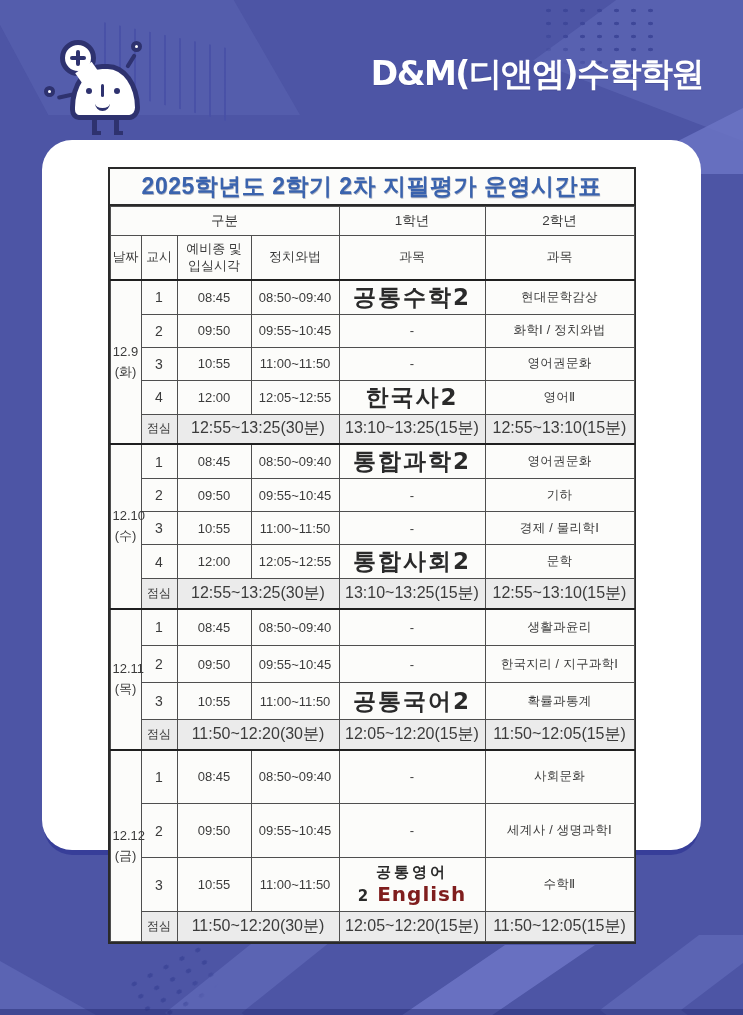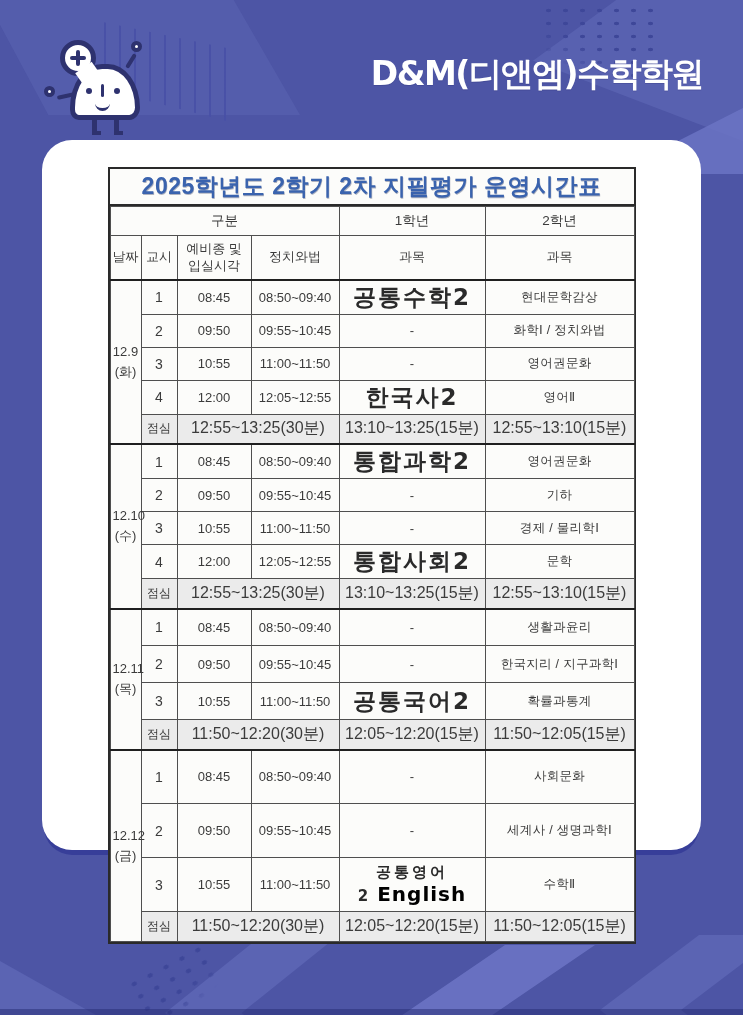--- a/index.html
+++ b/index.html
@@ -97,21 +97,21 @@
   .day-first td { border-top:2px solid #1f1f1f; }
   .date-cell { font-size:13px; line-height:1.55; background:#fcfcfa;margin-left:14px; }
   .num-cell { font-size:14px; }
   .g2 { font-size:12.5px; letter-spacing:.3px; }
   .u { text-decoration-thickness:1px; text-underline-offset:3px;
     text-decoration-color:#8c8c8c; }
   .hw .hw-ko { font-family:"DejaVu Sans", sans-serif; font-weight:bold; font-size:23px;
     letter-spacing:2px; color:#2a2a2a; }
   .hw-mix .hw-ko { font-size:15px; letter-spacing:3px; }
   .hw-en { font-family:"DejaVu Sans", sans-serif; font-weight:bold; font-size:20px;
-    color:#000000; letter-spacing:1px; margin-left:6px; }
+    color:#7f1d1d; letter-spacing:1px; margin-left:6px; }
 </style>
 </head>
 <body>
 
 <div class="decor tl-plane"></div>
 <div class="decor tl-lines"></div>
 <div class="decor tr-plane"></div>
 <div class="decor tr-plane2"></div>
 <div class="decor tr-dots"></div>
 <div class="decor chev chev1"></div>

